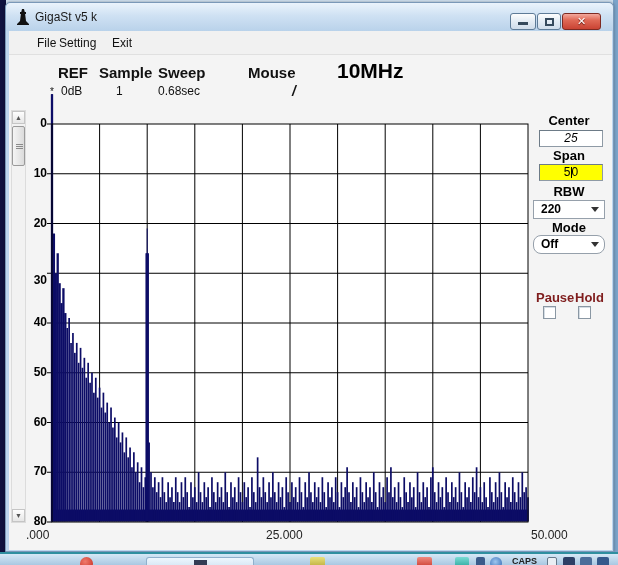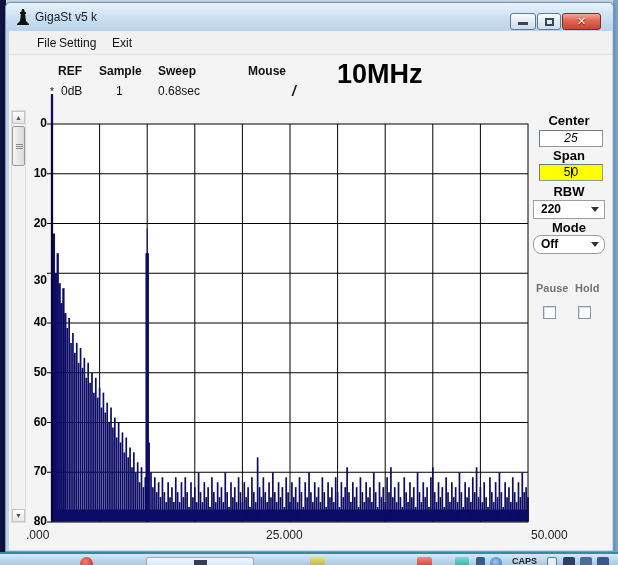--- a/index.html
+++ b/index.html
@@ -32,32 +32,32 @@
               font-size:11px; font-weight:bold; text-shadow:0 1px 1px #5e150e; }
 
   .menubar { position:absolute; left:3px; top:28px; width:603px; height:24px; background:#f1f1f1;
              border-bottom:1px solid #e0e0e0; }
   .menu-item { position:absolute; top:5px; font-size:12px; color:#111; cursor:default; }
   .mi-file { left:28px; }  .mi-setting { left:50px; }  .mi-exit { left:103px; }
 
   .client { position:absolute; left:3px; top:52px; width:603px; height:495px; background:#f4f4f4; }
 
   
-  .hlabel { position:absolute; font-size:12px; font-weight:bold; color:#111; }
+  .hlabel { position:absolute; font-size:15px; font-weight:bold; color:#111; }
   .hvalue { position:absolute; font-size:12px; color:#111; }
   .lab-ref    { left:49px;  top:9px; }
   .lab-sample { left:90px;  top:9px; }
   .lab-sweep  { left:149px; top:9px; }
   .lab-mouse  { left:239px; top:9px; }
   .val-star   { left:41px;  top:31px; font-size:10px; }
   .val-ref    { left:52px;  top:29px; }
   .val-sample { left:107px; top:29px; }
   .val-sweep  { left:149px; top:29px; }
   .val-mouse  { left:283px; top:28px; font-style:italic; font-weight:bold; font-size:14px; }
-  .freq-display { position:absolute; left:328px; top:4px; font-size:27px; font-weight:bold;
+  .freq-display { position:absolute; left:328px; top:4px; font-size:21px; font-weight:bold;
                   color:#000; letter-spacing:0px; }
 
   
   .vscroll { position:absolute; left:2px; top:55px; width:15px; height:413px;
              background:#f2f2f2; border:1px solid #dcdcdc; }
   .vs-btn { position:absolute; left:0; width:13px; height:13px;
             background:linear-gradient(#fefefe,#e6e6e6); border:1px solid #c5c5c5;
             font-size:7px; color:#555; text-align:center; line-height:12px; }
   .vs-up { top:0; }
   .vs-down { bottom:0; }
@@ -83,21 +83,21 @@
   .in-center { top:75px;font-style:italic; }
   .in-span { top:109px; }
   .caret { display:inline-block; width:1px; height:11px; background:#000; vertical-align:-2px; }
   .combo { position:absolute; left:524px; width:72px; height:19px; background:#fff;
            border:1px solid #96a0ab; font-size:12px; font-weight:bold; color:#000;
            line-height:17px; padding-left:7px; }
   .cb-rbw { top:145px; }  .cb-mode { top:180px;border-radius:8px; }
   .combo .arrow { position:absolute; right:5px; top:6px; width:0; height:0;
                   border-left:4px solid transparent; border-right:4px solid transparent;
                   border-top:5px solid #333; }
-  .ph-label { position:absolute; top:227px; font-size:11px; font-weight:bold; color:#737373; }
+  .ph-label { position:absolute; top:235px; font-size:13px; font-weight:bold; color:#7f1d1d; }
   .ph-pause { left:527px; }  .ph-hold { left:566px; }
   .checkbox { position:absolute; top:251px; width:13px; height:13px; background:#fff;
               border:1px solid #8a97a3; box-shadow:inset 1px 1px 0 #d5dde4; }
   .chk-pause { left:534px; }  .chk-hold { left:569px; }
 
   
   .taskbar { position:absolute; left:0; top:552px; width:618px; height:13px;
              background:linear-gradient(#d6e8f6,#a9c8e2); border-top:2px solid #2f8fa0; }
   .tb { position:absolute; top:3px; border-radius:2px; }
   .tb-red1   { left:80px;  width:13px; height:13px; background:radial-gradient(circle at 40% 35%,#f07a6d,#c3271c); border-radius:50%; }

